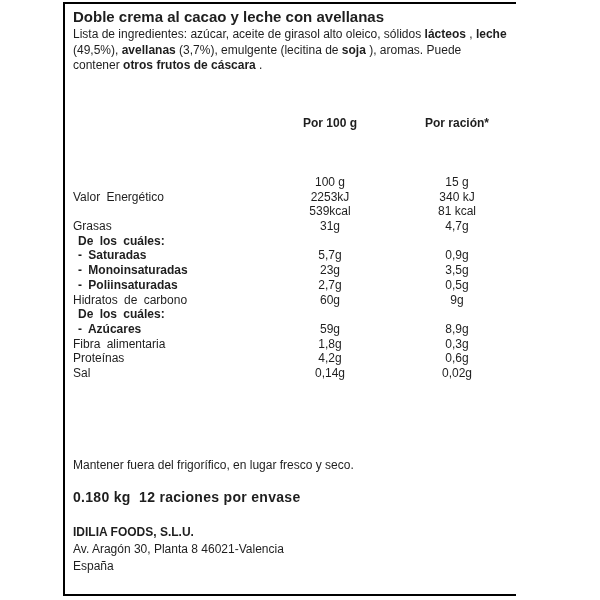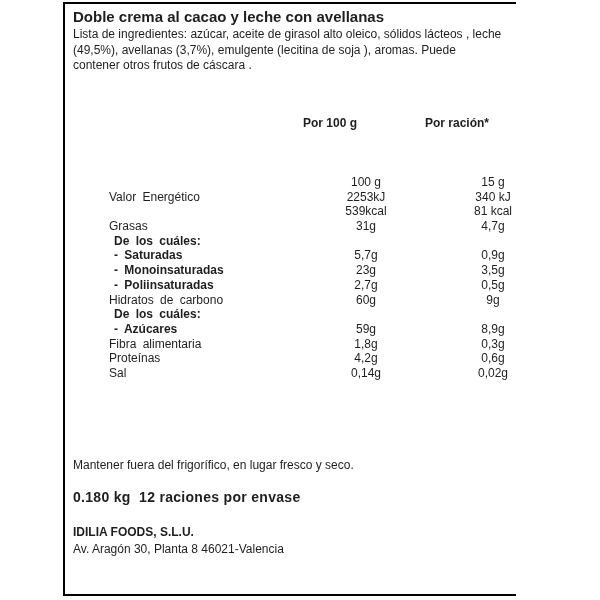--- a/index.html
+++ b/index.html
@@ -14,31 +14,31 @@
   }
   .title {
     position: absolute; top: 4px; left: 8px;
     font-size: 15px; font-weight: bold; white-space: pre;
   }
   .ingredients {
     position: absolute; top: 23px; left: 8px;
     font-size: 12px; line-height: 15.5px;
   }
   .ing-line { white-space: pre; }
-  .b { font-weight: normal; margin-top: 39px; }
+  .b { font-weight: bold; margin-top: 39px; }
   .col-headers {
     position: absolute; top: 112px; left: 0; right: 0; height: 15px;
     font-size: 12px;
     font-weight: bold;
   }
   .col { position: absolute; top: 0; width: 150px; text-align: center; white-space: pre; }
   .c1 { left: 190px; }
   .c2 { left: 317px; }
   .ntable { position: absolute; top: 171px; left: 0; right: 0; }
-  .trow { position: relative; height: 14.7px; font-size: 12px; margin-left: 36px; }
+  .trow { position: relative; height: 14.7px; font-size: 12px; }
   .tlabel { position: absolute; left: 8px; top: 0; white-space: pre; word-spacing: 3px; }
   .tlabel.ind { left: 13px; font-weight: bold; }
   .storage { position: absolute; top: 454px; left: 8px; font-size: 12px; white-space: pre; }
   .weight {
     position: absolute; top: 485px; left: 8px;
     font-size: 14px; font-weight: bold; white-space: pre; letter-spacing: 0.3px;
   }
   .mfr { position: absolute; top: 520px; left: 8px; font-size: 12px; line-height: 17px; }
   .mfr-name { font-weight: bold; }
 </style>
@@ -134,16 +134,17 @@
         </div>
       </div>
 
     <div class="storage">Mantener fuera del frigorífico, en lugar fresco y seco.</div>
 
     <div class="weight">0.180 kg  12 raciones por envase</div>
 
     <div class="mfr">
       <div class="mfr-name">IDILIA FOODS, S.L.U.</div>
       <div>Av. Aragón 30, Planta 8 46021-Valencia</div>
+      <div>España</div>
     </div>
 
   </div>
 </div>
 
 </body></html>

